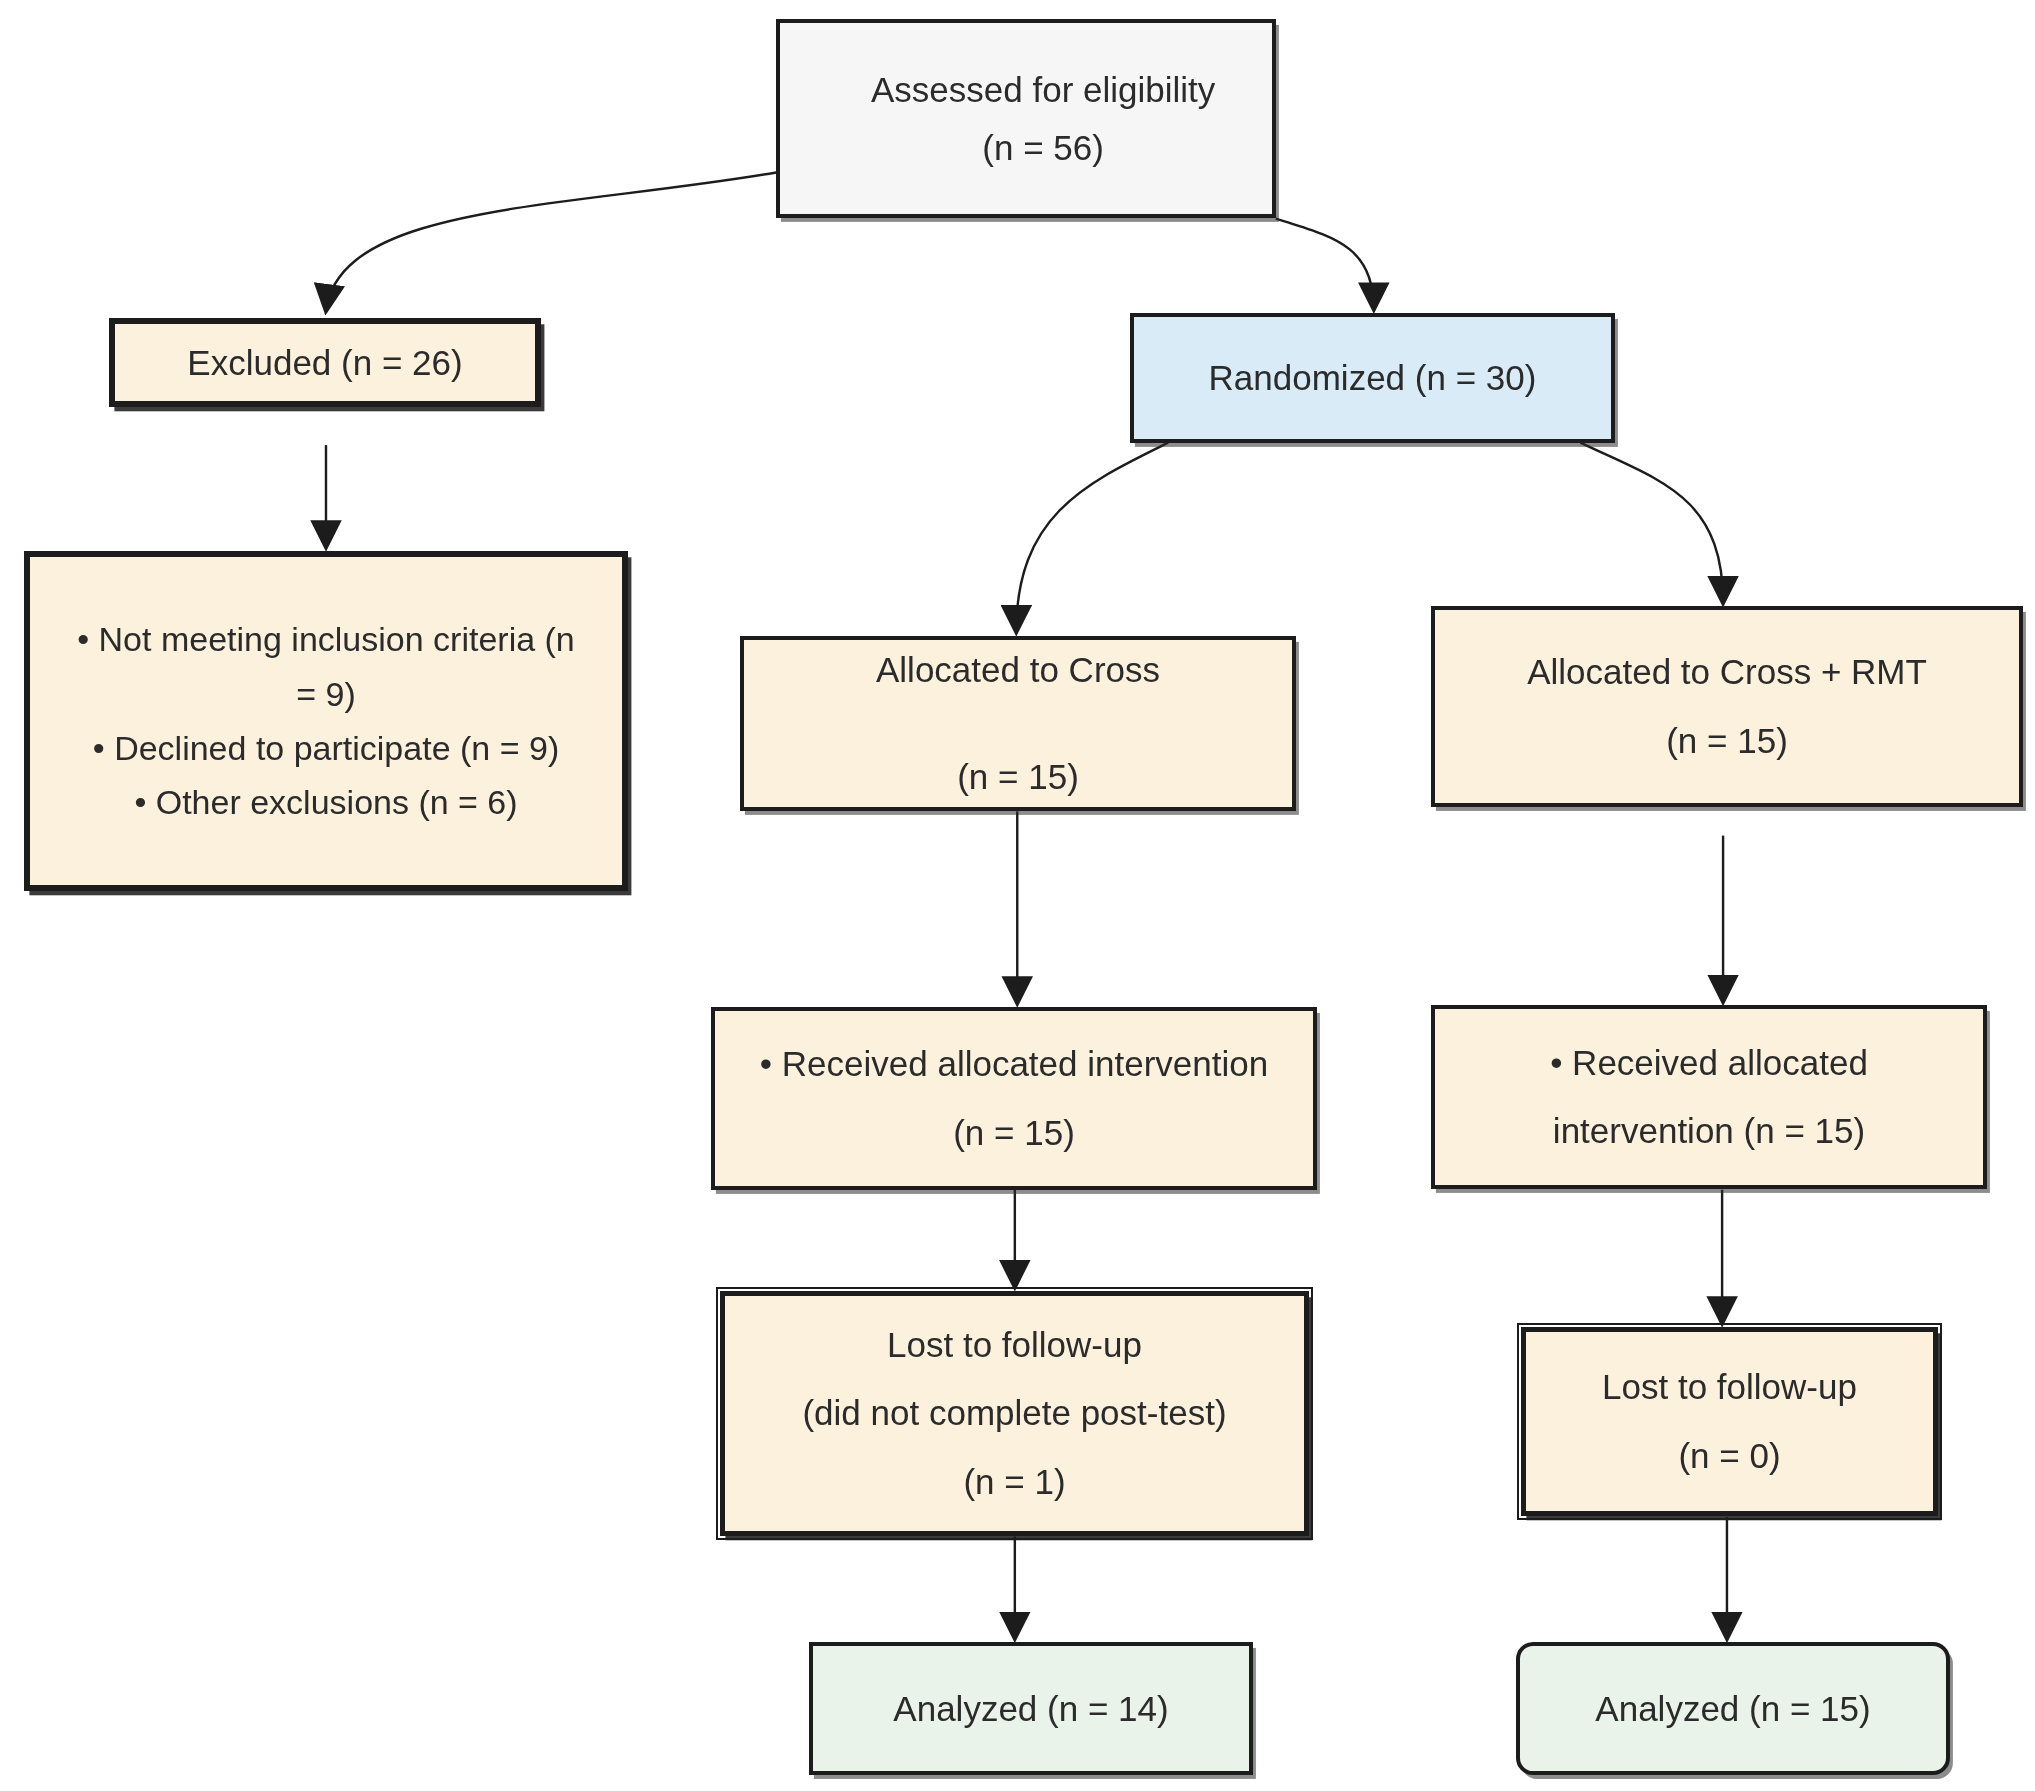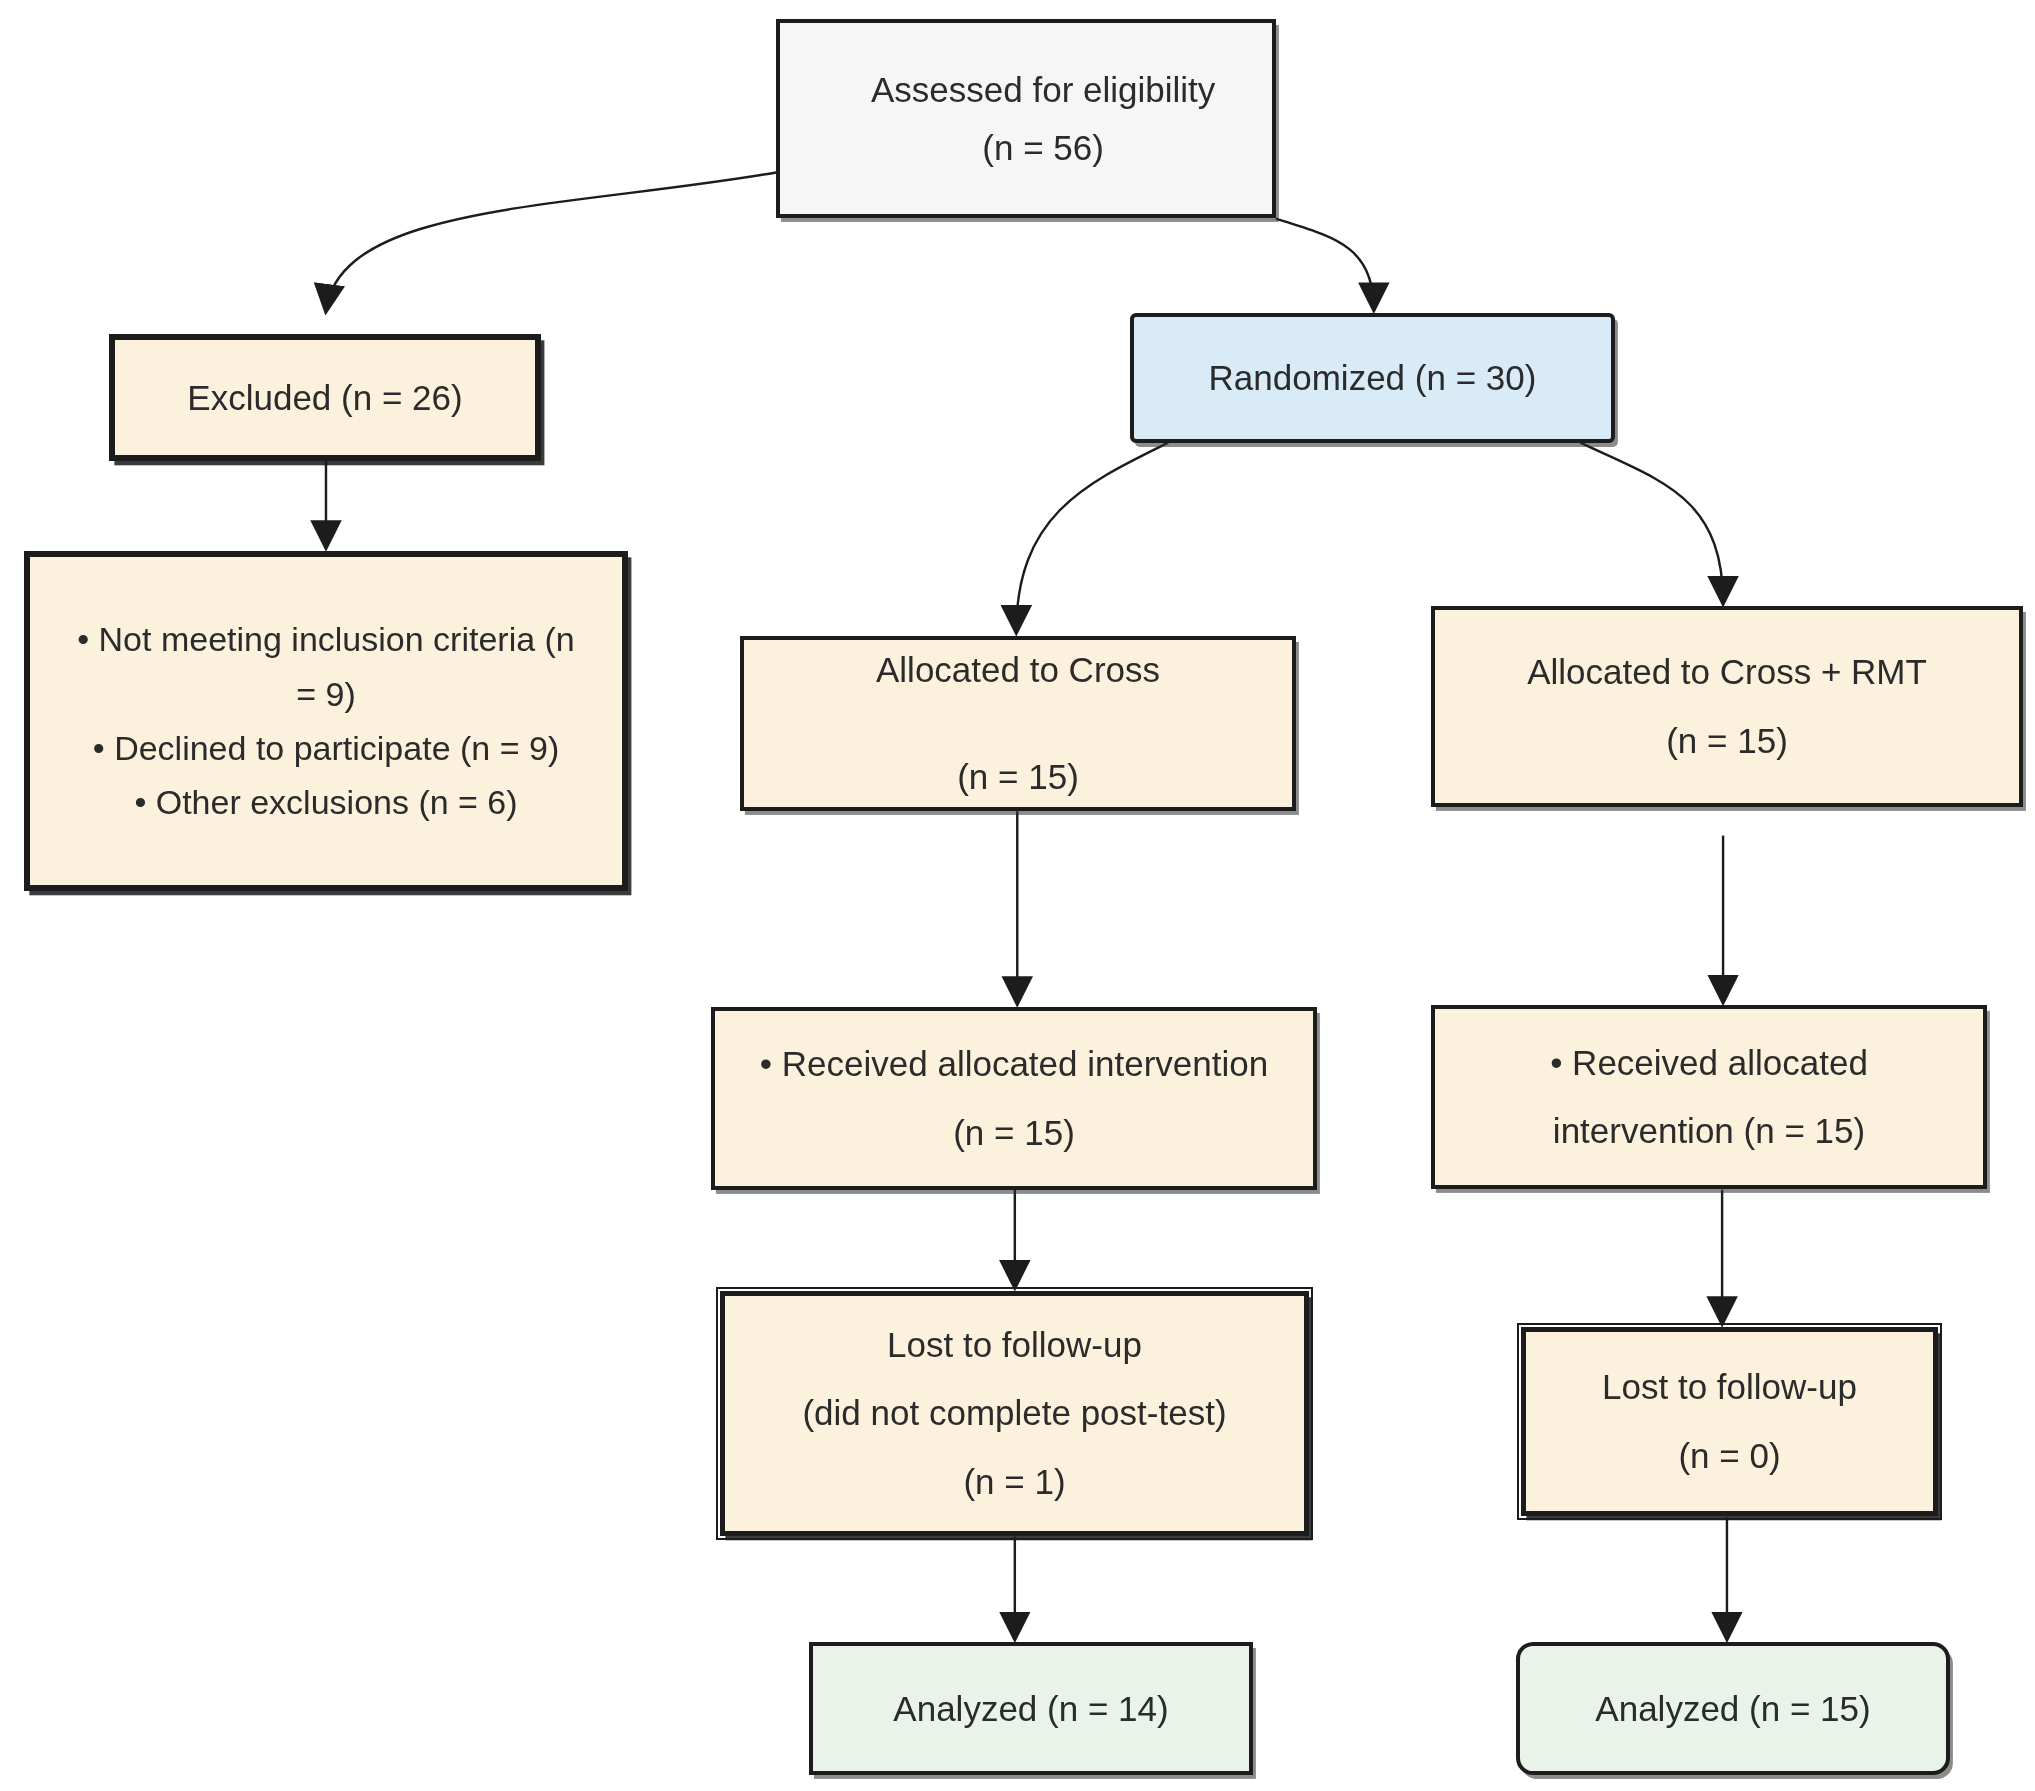--- a/index.html
+++ b/index.html
@@ -16,21 +16,21 @@
   #flow-arrows marker path{fill:var(--arrow-color);stroke:none;}
   .box{
     position:absolute; box-sizing:border-box;
     display:flex; flex-direction:column; justify-content:center; align-items:center;
     text-align:center; font-size:35px; line-height:1.65;
     border:4.9px solid var(--border-color); background:var(--fill-cream);
     box-shadow:3.9px 4.9px 0 -1px rgba(45,45,45,0.55);
   }
   .box .line{display:block;}
   .fill-gray{background:var(--fill-gray);}
-  .fill-blue{background:var(--fill-blue);border-radius:6px;}
+  .fill-blue{background:var(--fill-blue);}
   .fill-green{background:var(--fill-green);}
   .heavy{border-width:6.3px; box-shadow:4.4px 5.3px 0 -1px rgba(25,25,25,0.85);}
   .dbl{outline:2.4px solid var(--border-color); outline-offset:2.9px;}
   .airy{line-height:1.95;}
   .bullets{font-size:34px; line-height:1.6; padding:16px 38px;}
   .bullets .bullet-item{display:block;}
   .pad{padding:0 9.7px;}
 </style>
 </head>
 <body>
@@ -54,21 +54,21 @@
     <path class="edge" d="M 3550 2452 L 3550 2727" marker-end="url(#arrow)"></path>
     <path class="edge" d="M 2092 3167 L 2092 3377" marker-end="url(#arrow)"></path>
     <path class="edge" d="M 3560 3127 L 3560 3377" marker-end="url(#arrow)"></path>
   </svg>
 
   <div class="box fill-gray pad" style="left:776px; top:19.4px; width:500px; height:199px; border-width:4.4px;padding-left:44px;">
     <span class="line">Assessed for eligibility</span>
     <span class="line">(n = 56)</span>
   </div>
 
-  <div class="box heavy pad" style="left:109px; top:318px; width:432px; height:127px;margin-top:16px;">
+  <div class="box heavy pad" style="left:109px; top:318px; width:432px; height:89px;">
     <span class="line">Excluded (n = 26)</span>
   </div>
 
   <div class="box heavy bullets" style="left:24px; top:551px; width:604px; height:340px;">
     <span class="bullet-item">• Not meeting inclusion criteria (n = 9)</span>
     <span class="bullet-item">• Declined to participate (n = 9)</span>
     <span class="bullet-item">• Other exclusions (n = 6)</span>
   </div>
 
   <div class="box fill-blue pad" style="left:1130px; top:313px; width:485px; height:130px; border-width:4.4px;">

